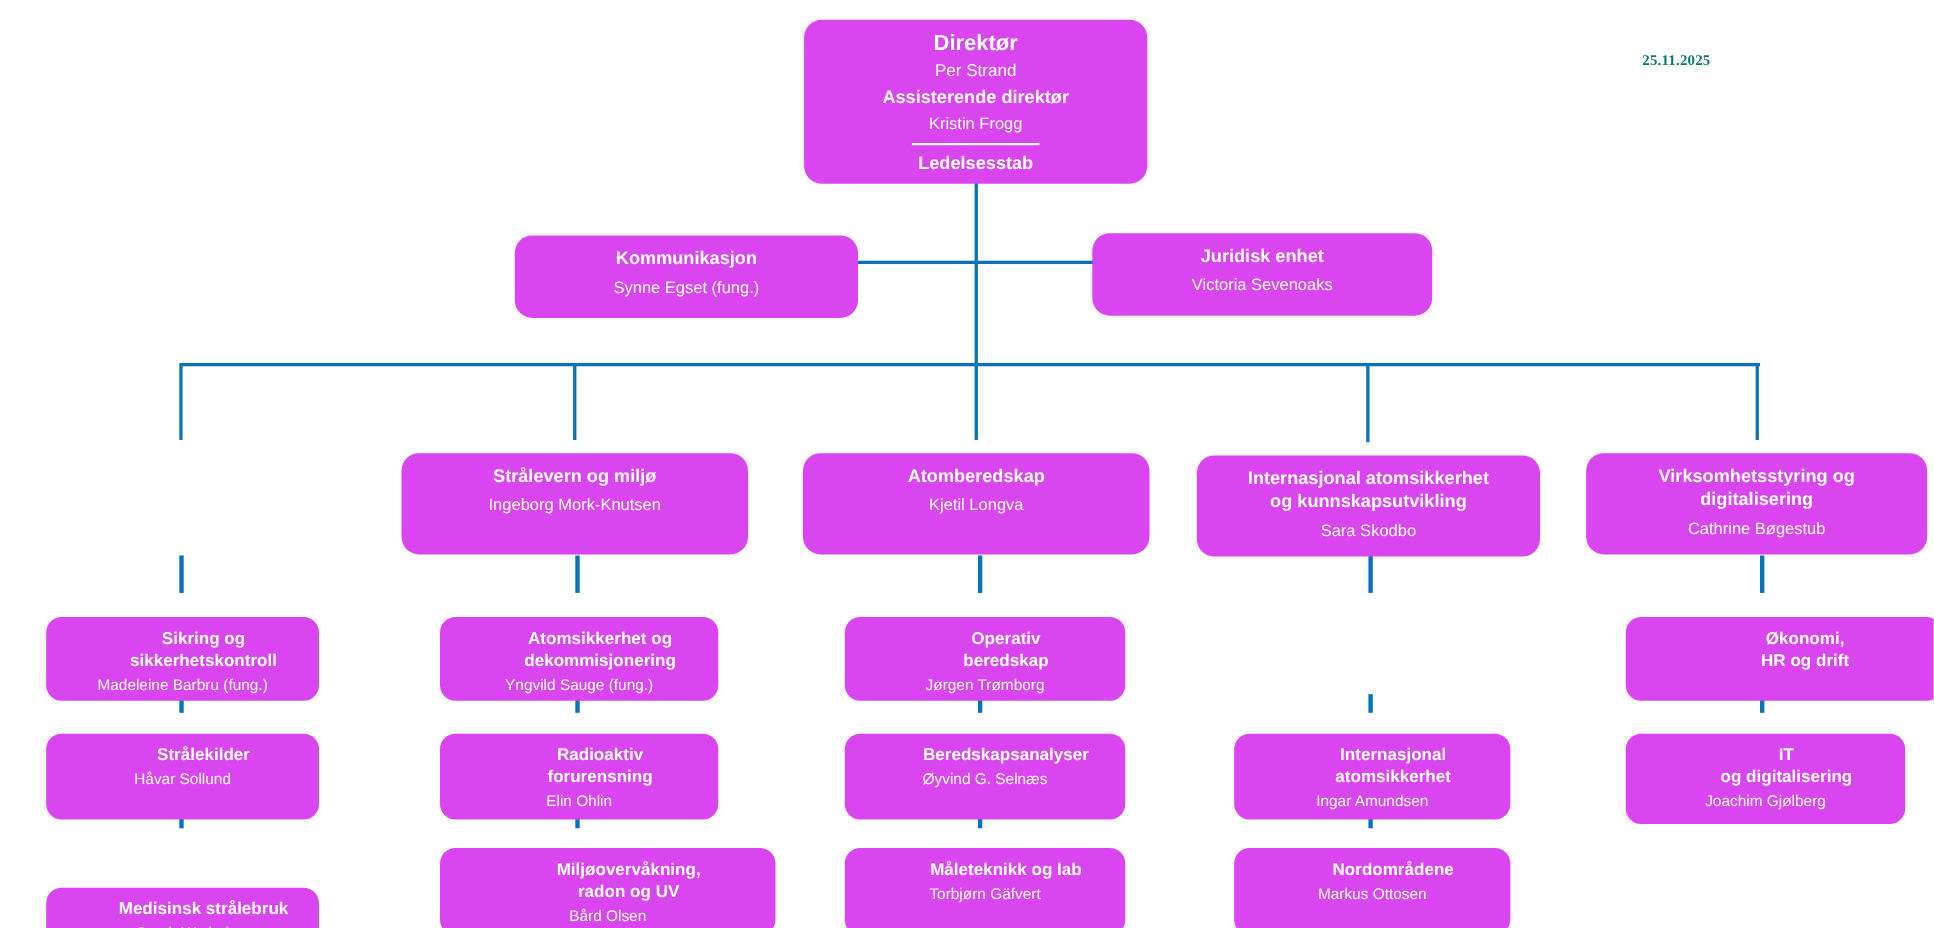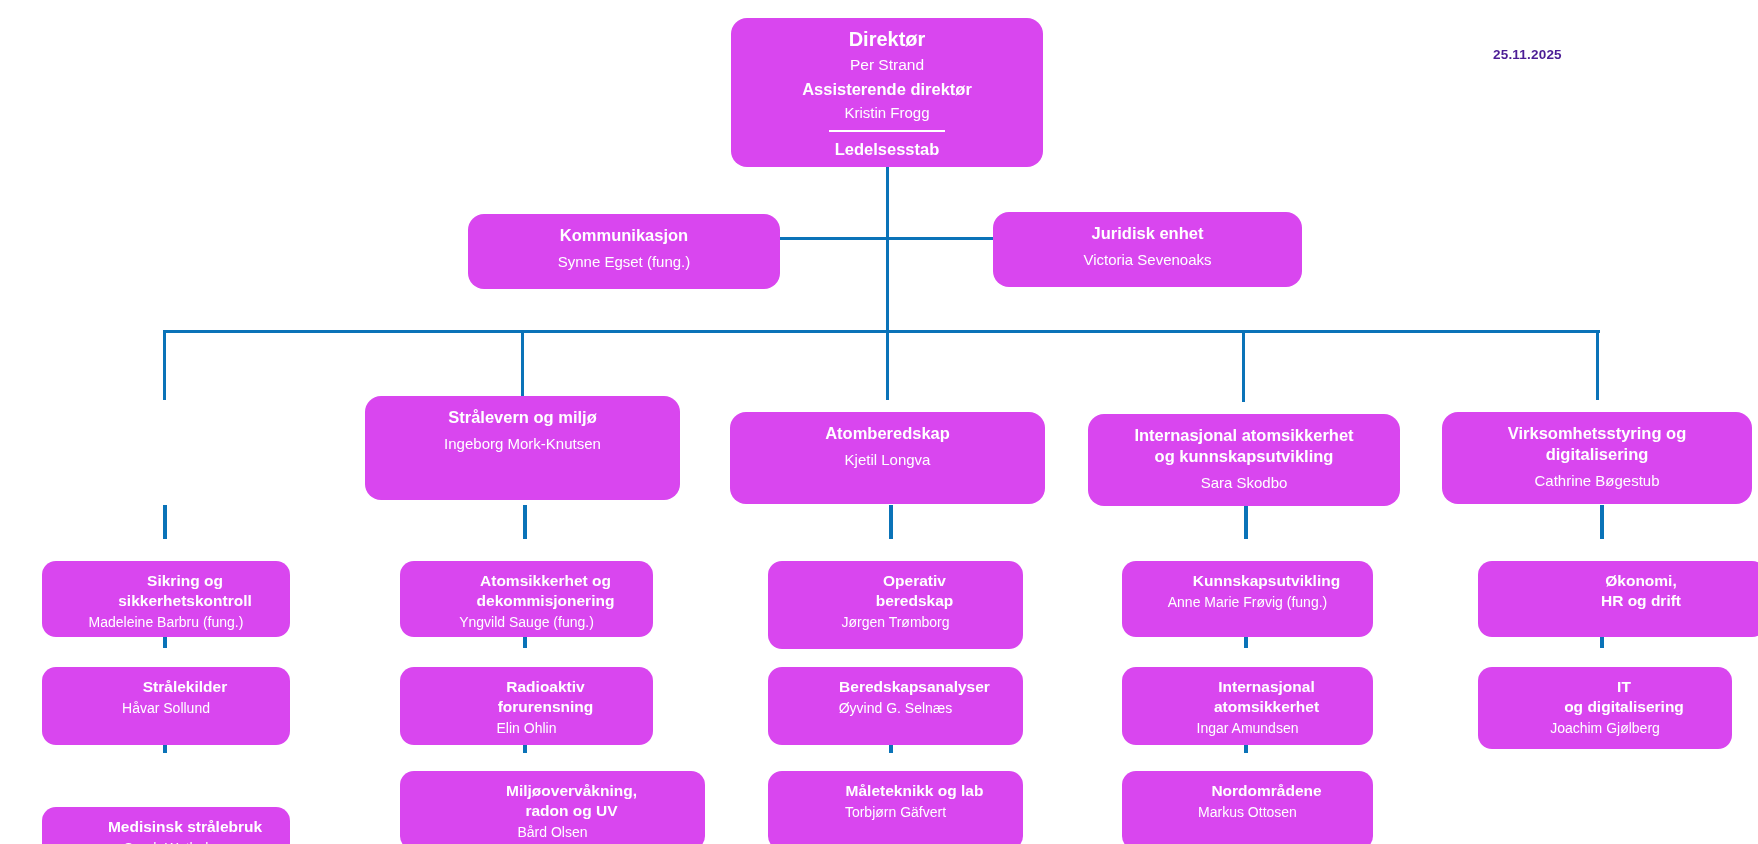--- a/index.html
+++ b/index.html
@@ -25,22 +25,23 @@
   .unit{padding-top:11px;}
   .unit .title{font-size:16.5px;}
   .unit .name{font-size:15px;margin-top:7px;}
   
   .section{padding-top:10px;border-radius:14px;}
   .section .title{font-size:15.5px;padding-left:38px;}
   .section .name{font-size:14px;margin-top:3px;}
   
   .line{position:absolute;background:#0a73b8;}
   .date{
-    position:absolute;left:1493px;top:47px;font-size:13.5px;font-weight:bold;color:#4c1d95;
+    position:absolute;left:1493px;top:47px;font-size:13.5px;font-weight:bold;color:#0f766e;
     letter-spacing:0.2px;
+    font-family:Liberation Serif, serif;
   }
 </style>
 </head>
 <body>
 
 <div class="canvas">
 
   <div class="date">25.11.2025</div>
 
   <div class="line" style="left:886px;top:154px;width:3px;height:246px;"></div>
@@ -81,21 +82,21 @@
 
   <div class="box unit" style="left:468px;top:202px;width:312px;height:75px;">
     <div class="title">Kommunikasjon</div>
     <div class="name">Synne Egset (fung.)</div>
   </div>
   <div class="box unit" style="left:993px;top:200px;width:309px;height:75px;">
     <div class="title">Juridisk enhet</div>
     <div class="name">Victoria Sevenoaks</div>
   </div>
 
-  <div class="box unit" style="left:365px;top:384px;width:315px;height:104px;">
+  <div class="box unit" style="left:365px;top:400px;width:315px;height:92px;">
     <div class="title">Strålevern og miljø</div>
     <div class="name">Ingeborg Mork-Knutsen</div>
   </div>
   <div class="box unit" style="left:730px;top:400px;width:315px;height:92px;">
     <div class="title">Atomberedskap</div>
     <div class="name">Kjetil Longva</div>
   </div>
   <div class="box unit" style="left:1088px;top:402px;width:312px;height:92px;">
     <div class="title">Internasjonal atomsikkerhet
 og kunnskapsutvikling</div>
@@ -130,38 +131,34 @@
     <div class="title">Radioaktiv
 forurensning</div>
     <div class="name">Elin Ohlin</div>
   </div>
   <div class="box section" style="left:400px;top:759px;width:305px;height:79px;text-align:center;">
     <div class="title">Miljøovervåkning,
 radon og UV</div>
     <div class="name">Bård Olsen</div>
   </div>
 
-  <div class="box section" style="left:768px;top:549px;width:255px;height:88px;">
+  <div class="box section" style="left:768px;top:549px;width:255px;height:76px;">
     <div class="title">Operativ
 beredskap</div>
     <div class="name">Jørgen Trømborg</div>
   </div>
   <div class="box section" style="left:768px;top:655px;width:255px;height:78px;">
     <div class="title">Beredskapsanalyser</div>
     <div class="name">Øyvind G. Selnæs</div>
   </div>
   <div class="box section" style="left:768px;top:759px;width:255px;height:79px;">
     <div class="title">Måleteknikk og lab</div>
     <div class="name">Torbjørn Gäfvert</div>
   </div>
 
-  <div class="box section" style="left:1122px;top:549px;width:251px;height:76px;">
-    <div class="title">Kunnskapsutvikling</div>
-    <div class="name">Anne Marie Frøvig (fung.)</div>
-  </div>
   <div class="box section" style="left:1122px;top:655px;width:251px;height:78px;">
     <div class="title">Internasjonal
 atomsikkerhet</div>
     <div class="name">Ingar Amundsen</div>
   </div>
   <div class="box section" style="left:1122px;top:759px;width:251px;height:79px;">
     <div class="title">Nordområdene</div>
     <div class="name">Markus Ottosen</div>
   </div>
 

